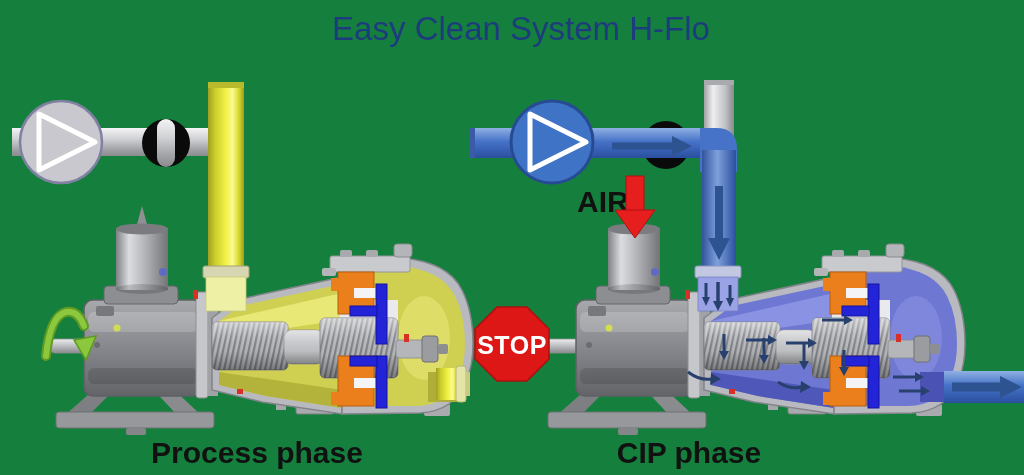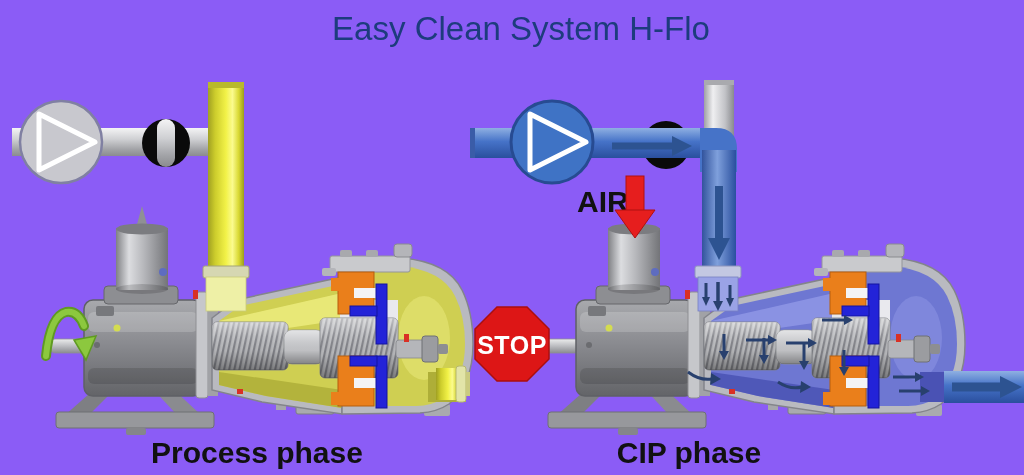--- a/index.html
+++ b/index.html
@@ -1,16 +1,16 @@
 <!DOCTYPE html>
 <html><head>
 <meta charset="utf-8">
 <style>
   html,body{margin:0;padding:0;background:#ffffff;}
-  .stage{position:relative;width:1024px;height:475px;background:#8b5cf6;overflow:hidden;
+  .stage{position:relative;width:1024px;height:475px;background:#15803d;overflow:hidden;
          font-family:"Liberation Sans","DejaVu Sans",sans-serif;}
   svg{display:block}
   text{font-family:"Liberation Sans","DejaVu Sans",sans-serif;}
   .title-text{font-size:33px;font-weight:500;}
   .phase-label{font-size:30px;font-weight:bold;fill:#111;}
   .air-text{font-size:30px;font-weight:bold;fill:#111;}
   .stop-text{font-size:25px;font-weight:bold;fill:#fff;letter-spacing:.5px;}
 </style>
 </head>
 <body>

